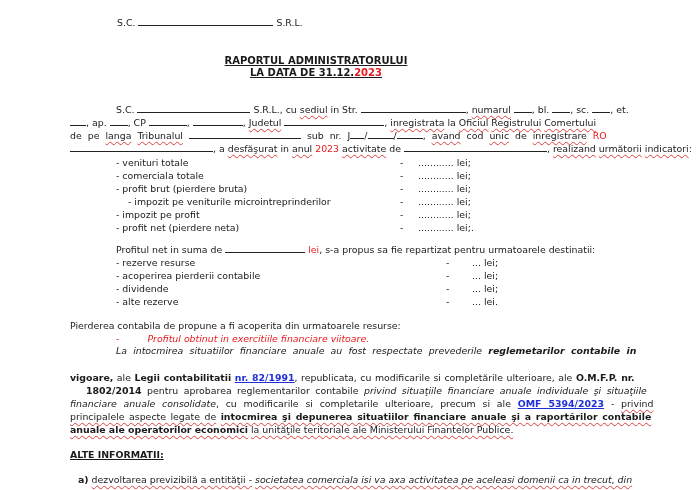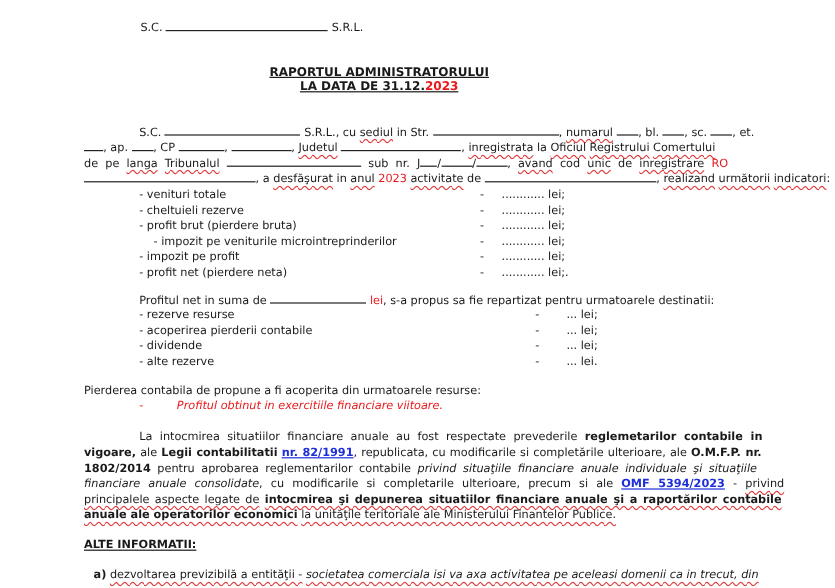--- a/index.html
+++ b/index.html
@@ -86,21 +86,21 @@
   <span class="sq">indicatori</span><span>:</span>
 </div>
 
 <div id="indicators">
     <div class="row" style="left: 116px; top: 157px; width: 480px;">
       <span class="abs" style="left:0">- venituri totale</span>
       <span class="abs" style="left:284px">-</span>
       <span class="abs" style="left:302px">............ lei;</span>
     </div>
     <div class="row" style="left: 116px; top: 170px; width: 480px;">
-      <span class="abs" style="left:0">- cheltuieli rezerve</span>
+      <span class="abs" style="left:0">- comerciala totale</span>
       <span class="abs" style="left:284px">-</span>
       <span class="abs" style="left:302px">............ lei;</span>
     </div>
     <div class="row" style="left: 116px; top: 183px; width: 480px;">
       <span class="abs" style="left:0">- profit brut (pierdere bruta)</span>
       <span class="abs" style="left:284px">-</span>
       <span class="abs" style="left:302px">............ lei;</span>
     </div>
     <div class="row" style="left: 116px; top: 196px; width: 480px;">
       <span class="abs" style="left:12px">- impozit pe veniturile microintreprinderilor</span>
@@ -146,32 +146,32 @@
       <span class="abs" style="left:356px">... lei.</span>
     </div>
   </div>
 
 <div class="abs" style="left:70px; top:320px;">Pierderea contabila de propune a fi acoperita din urmatoarele resurse:</div>
 <div class="abs" style="left:116px; top:333px;">
   <span class="red">-</span>
   <span class="red it" style="margin-left:25px;">Profitul obtinut in exercitiile financiare viitoare.</span>
 </div>
 
-<div class="abs just" style="left:70px; top:359px; width:568px; text-indent:46px; word-spacing:3.2px;">
+<div class="abs just" style="left:70px; top:345px; width:568px; text-indent:46px; word-spacing:3.2px;font-style:italic;">
   <span>La intocmirea situatiilor financiare anuale au fost respectate prevederile</span>
   <span class="bold">reglemetarilor contabile in</span>
 </div>
 <div class="abs just" style="left:70px; top:372px; word-spacing:0.5px;">
   <span class="bold">vigoare,</span>
   <span>ale</span>
   <span class="bold">Legii contabilitatii</span>
   <span class="link">nr. 82/1991</span><span>, republicata, cu modificarile si completările ulterioare, ale</span>
   <span class="bold">O.M.F.P. nr.</span>
 </div>
-<div class="abs just" style="left:70px; top:385px; word-spacing:2.5px;">
+<div class="abs just" style="left:86px; top:385px; word-spacing:2.5px;">
   <span class="bold">1802/2014</span>
   <span>pentru aprobarea reglementarilor contabile</span>
   <span class="it">privind situaţiile financiare anuale individuale şi situaţiile</span>
 </div>
 <div class="abs just" style="left:70px; top:398px; word-spacing:3.8px;">
   <span class="it">financiare anuale consolidate</span><span>, cu modificarile si completarile ulterioare, precum si ale</span>
   <span class="link">OMF 5394/2023</span>
   <span>-</span>
   <span class="sq">privind</span>
 </div>

